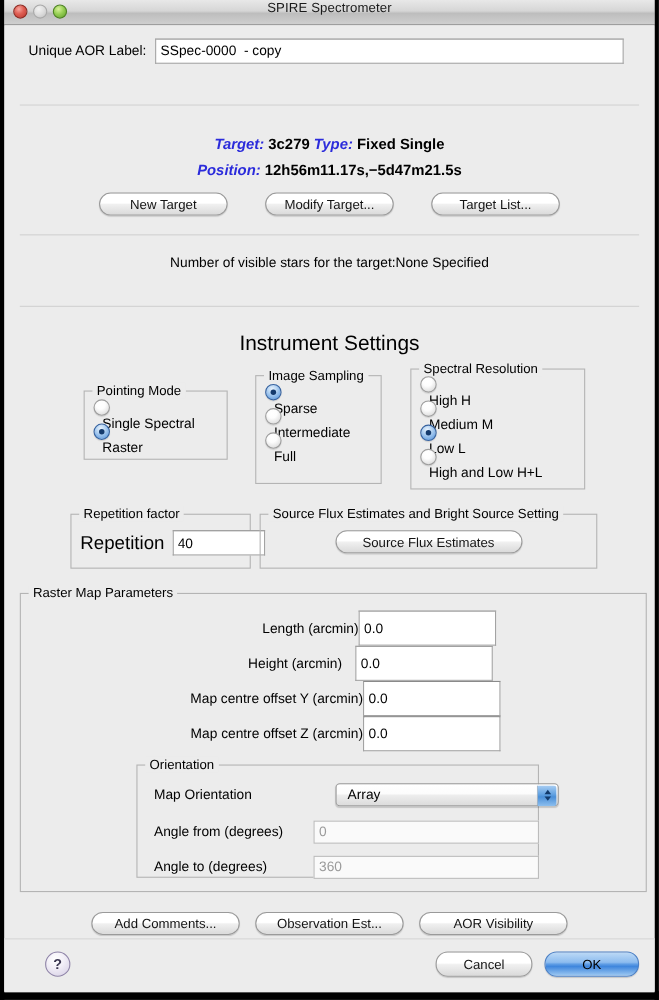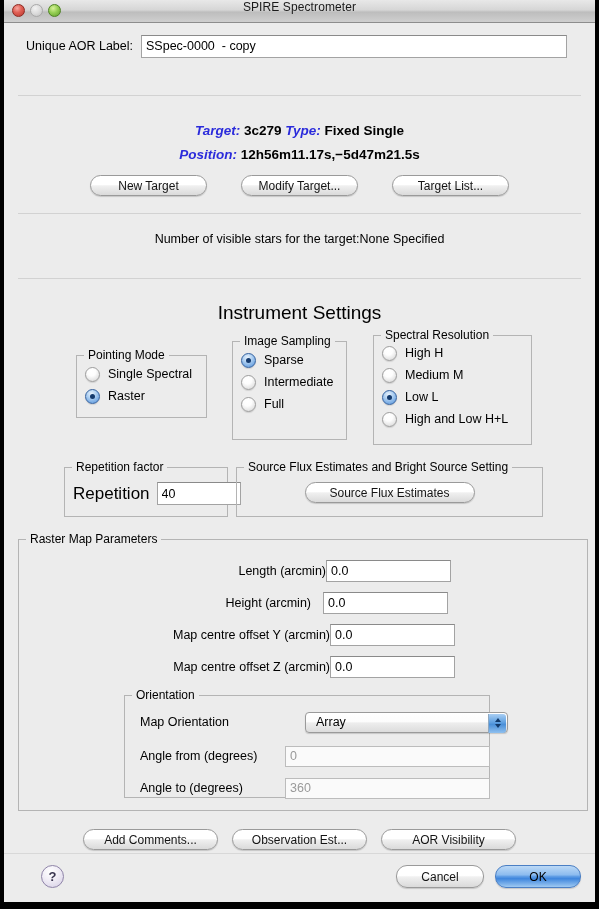--- a/index.html
+++ b/index.html
@@ -205,23 +205,23 @@
     background: #ececec;
     padding: 0 4px;
     font-size: 12px;
     color: #000000;
     white-space: nowrap;
   }
 
   
   .radio-row {
     display: flex;
-    align-items: center;
     height: 22px;
     cursor: default;
+    flex-direction: column;
   }
   .radio {
     width: 15px; height: 15px;
     border-radius: 50%;
     border: 1px solid #9d9d9d;
     background: radial-gradient(circle at 42% 30%, #ffffff 0%, #fdfdfd 35%, #e2e2e2 75%, #cfcfcf 100%);
     box-sizing: border-box;
     position: relative;
     flex: 0 0 auto;
     box-shadow: 0 1px 1px rgba(0,0,0,0.12);
@@ -286,21 +286,21 @@
     height: 22px;
   }
   .field-row .fld-label {
     font-size: 12.5px;
     color: #000;
     text-align: right;
     white-space: nowrap;
   }
   .num-field {
     width: 125px;
-    height: 22px;
+    height: 32px;
     line-height: 18px;
   }
 
   #row-length  { left: 129px; top: 20px; }
   #row-height  { left: 114px; top: 52px; gap: 12px; }
   #row-offy    { left: 129px; top: 84px; }
   #row-offz    { left: 129px; top: 116px; }
   #row-length .fld-label,
   #row-height .fld-label { width: 178px; }
   #row-offy .fld-label,

